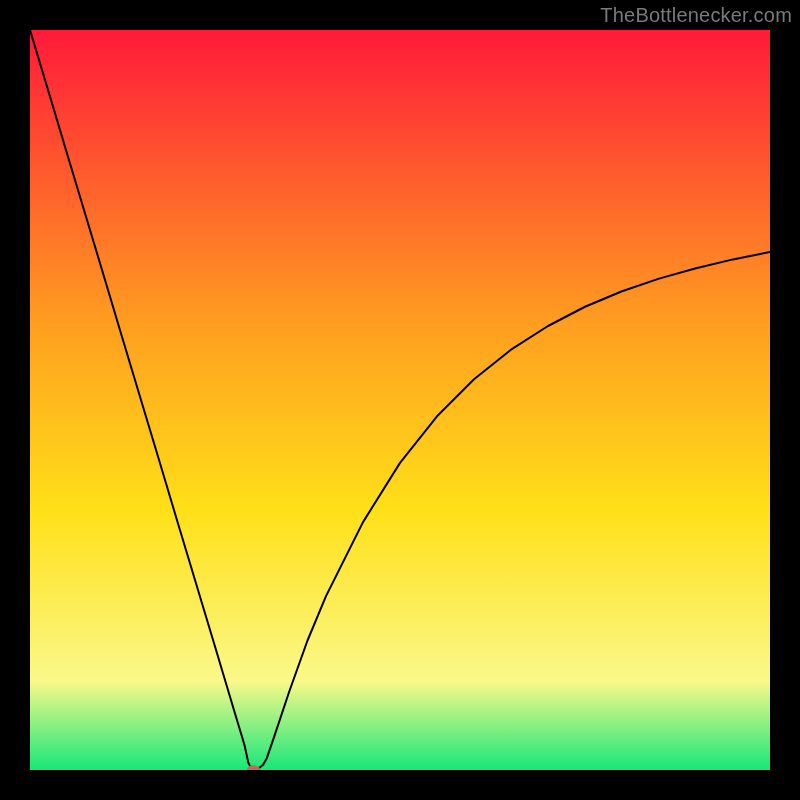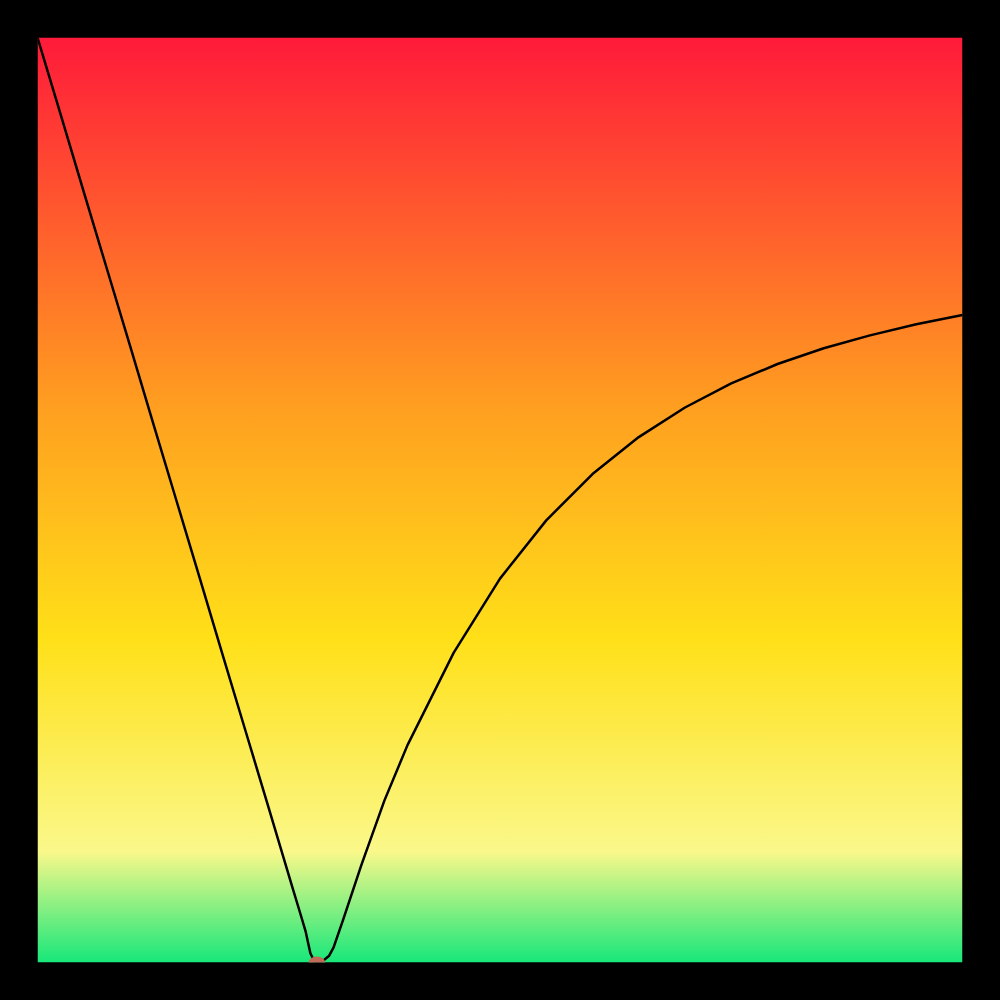--- a/index.html
+++ b/index.html
@@ -35,20 +35,21 @@
   }
   svg {
     display: block;
   }
 </style>
 </head>
 <body>
 
 <div class="frame">
 
+  <div class="watermark">TheBottlenecker.com</div>
 
   <div class="plot-area">
     <svg id="chart-svg" width="740" height="740" viewBox="0 0 740 740">
       <defs>
         <linearGradient id="bg-grad" x1="0" y1="0" x2="0" y2="1">
           <stop id="g0" offset="0%" stop-color="#ff1a3a"></stop>
           <stop id="g1" offset="40%" stop-color="#ff9f20"></stop>
           <stop id="g2" offset="65%" stop-color="#ffe018"></stop>
           <stop id="g3" offset="88%" stop-color="#faf88a"></stop>
           <stop id="g4" offset="100%" stop-color="#17e77a"></stop>

